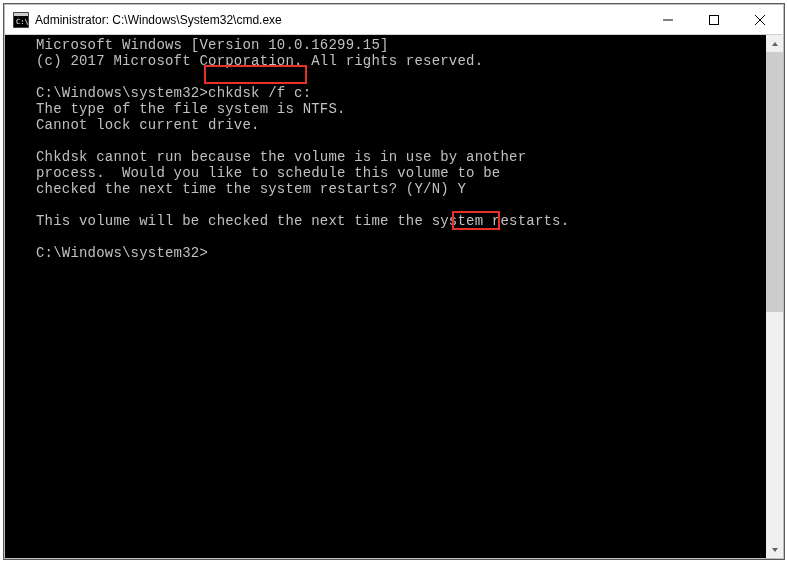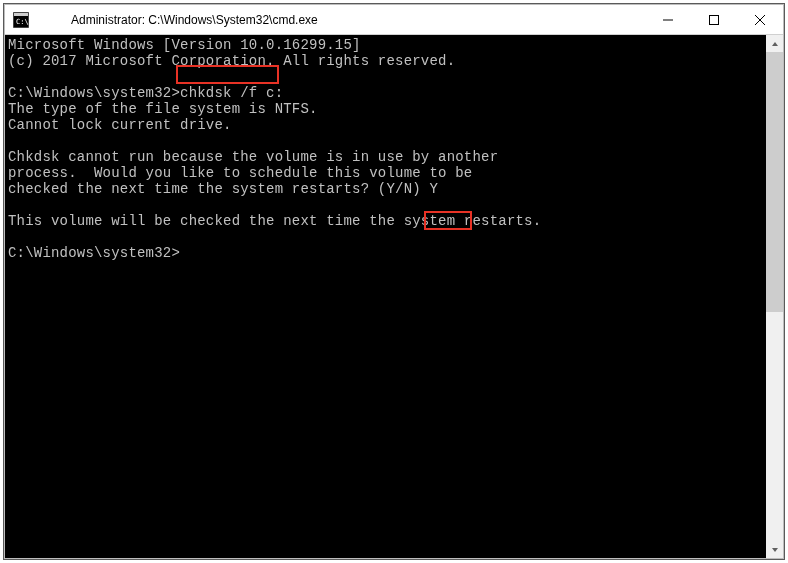--- a/index.html
+++ b/index.html
@@ -48,21 +48,20 @@
       align-items: center;
       justify-content: center;
     }
     .titlebar-icon svg { width: 16px; height: 16px; }
     .titlebar-title {
       font-size: 12px;
       color: #000;
       flex: 1;
       white-space: nowrap;
       overflow: hidden;
-      margin-left: 36px;
     }
     .titlebar-controls {
       display: flex;
       height: 100%;
     }
     .titlebar-btn {
       width: 46px;
       height: 100%;
       display: flex;
       align-items: center;
@@ -80,20 +79,21 @@
       flex: 1;
       background: #000000;
       color: #c0c0c0;
       font-family: Consolas, "Courier New", monospace;
       font-size: 14px;
       line-height: 16px;
       padding: 2px 0 0 3px;
       white-space: pre;
       position: relative;
       letter-spacing: 0.2px;
+      margin-left: 28px;
     }
     .scrollbar {
       width: 17px;
       background: #f0f0f0;
       display: flex;
       flex-direction: column;
       flex-shrink: 0;
     }
     .scroll-arrow {
       height: 17px;

